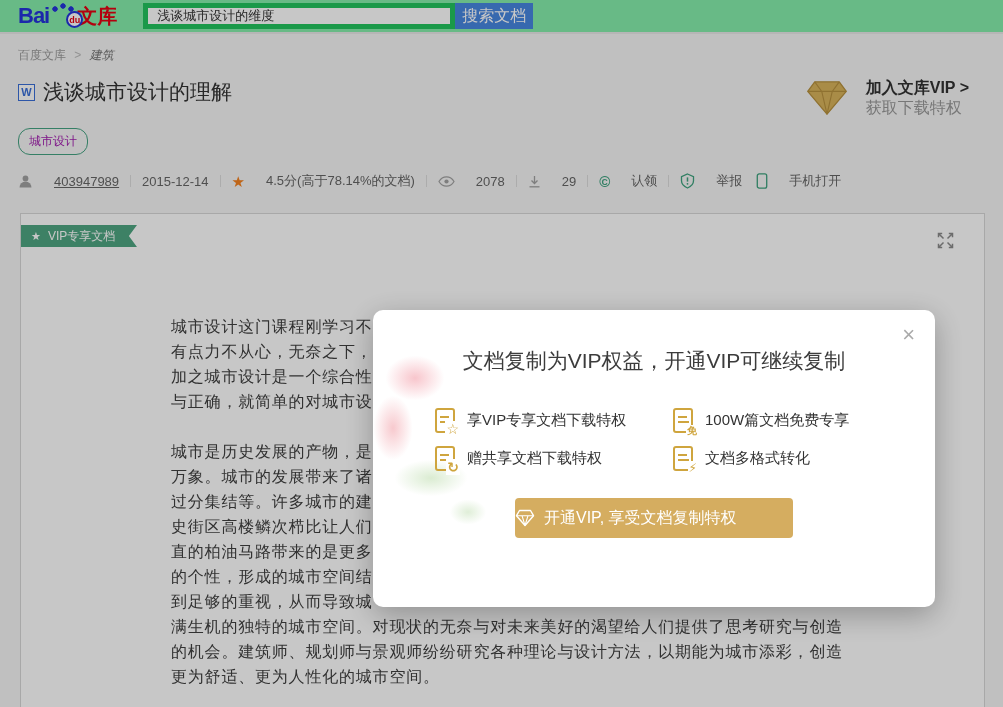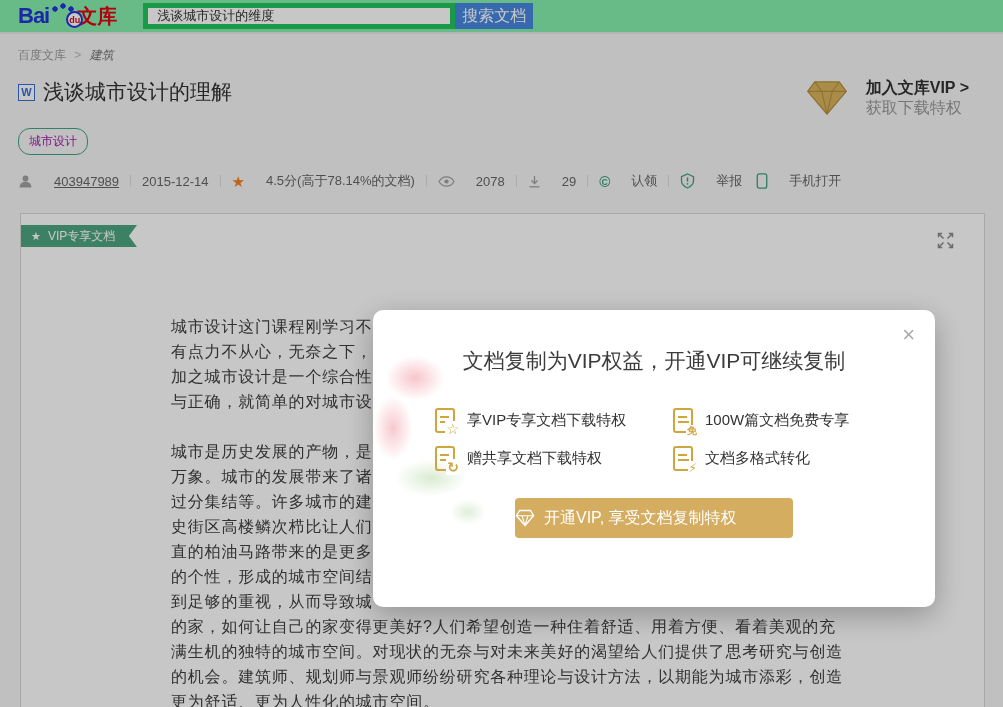--- a/index.html
+++ b/index.html
@@ -251,21 +251,20 @@
         <div class="doc-line">与正确，就简单的对城市设</div>
       </div>
       <div class="para2">
         <div class="doc-line">城市是历史发展的产物，是</div>
         <div class="doc-line">万象。城市的发展带来了诸</div>
         <div class="doc-line">过分集结等。许多城市的建</div>
         <div class="doc-line">史街区高楼鳞次栉比让人们</div>
         <div class="doc-line">直的柏油马路带来的是更多</div>
         <div class="doc-line">的个性，形成的城市空间结</div>
         <div class="doc-line">到足够的重视，从而导致城</div>
-        <div class="doc-line">的家，如何让自己的家变得更美好?人们希望创造一种住着舒适、用着方便、看着美观的充</div>
         <div class="doc-line">满生机的独特的城市空间。对现状的无奈与对未来美好的渴望给人们提供了思考研究与创造</div>
         <div class="doc-line">的机会。建筑师、规划师与景观师纷纷研究各种理论与设计方法，以期能为城市添彩，创造</div>
         <div class="doc-line">更为舒适、更为人性化的城市空间。</div>
       </div>
     </div>
   </div>
 </div>
 
 <div class="overlay"></div>
 

